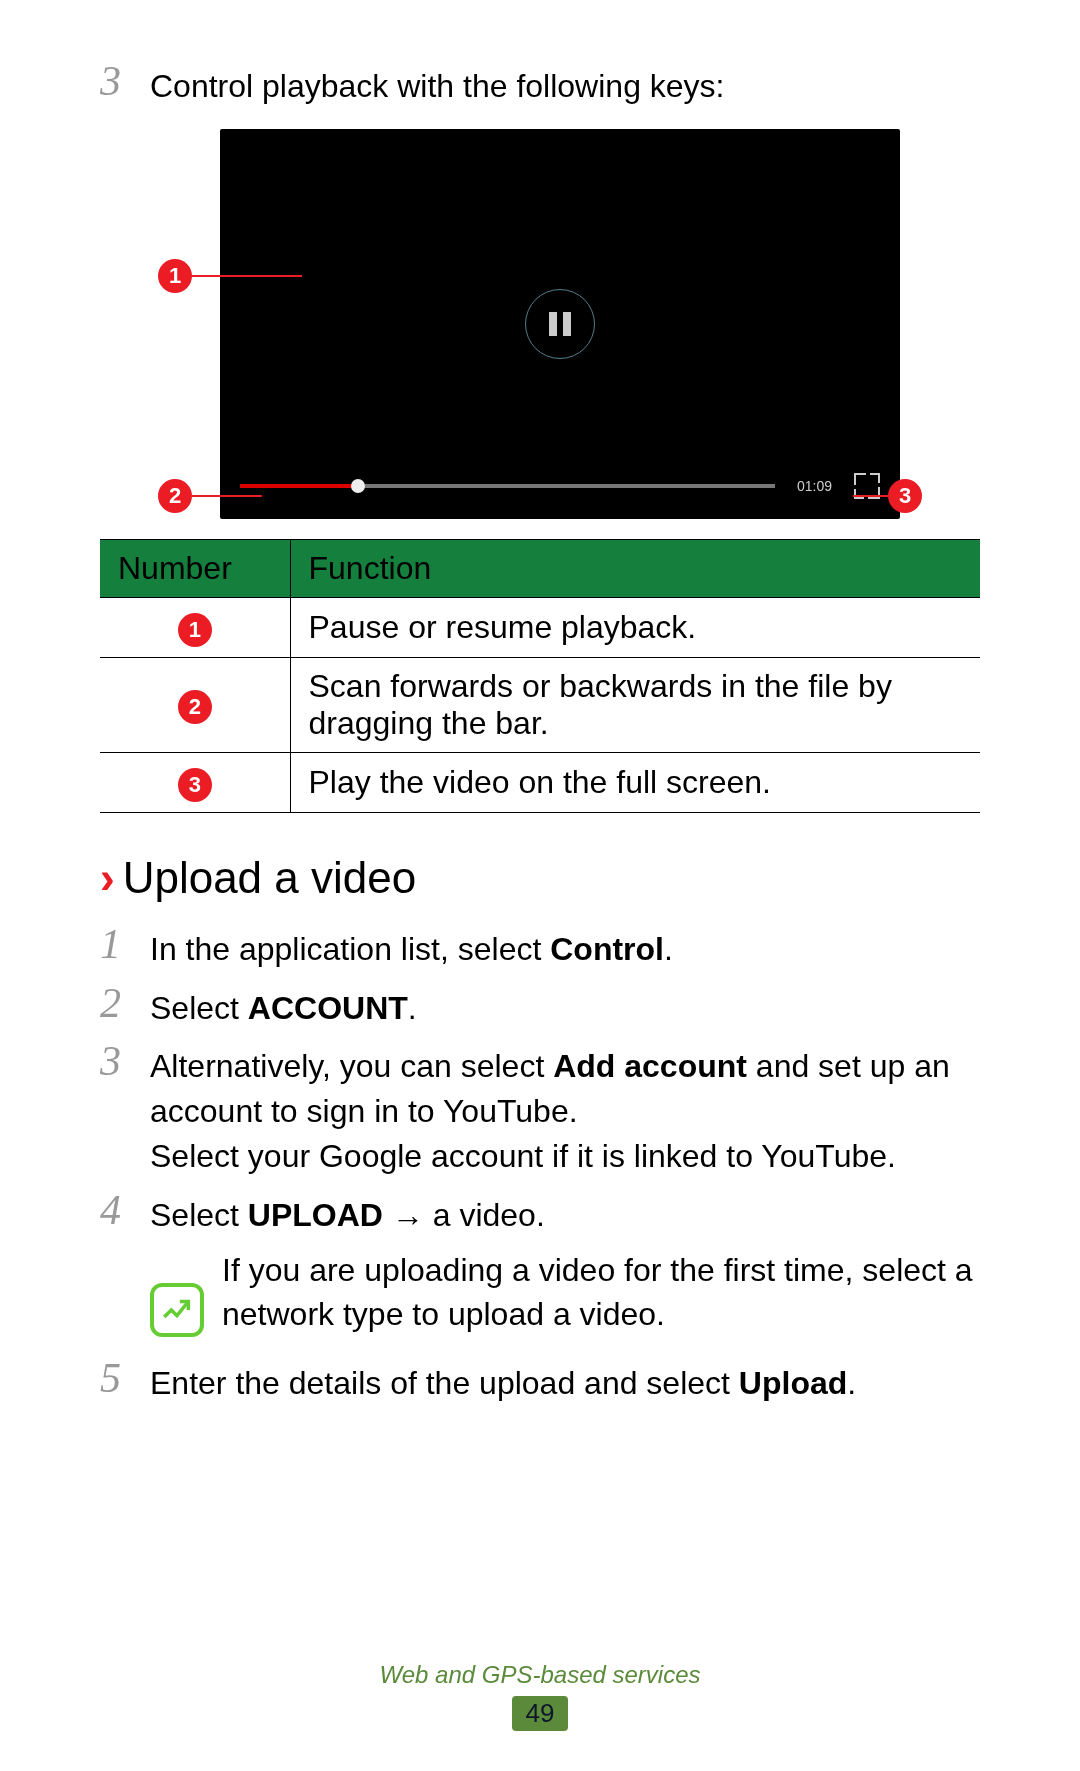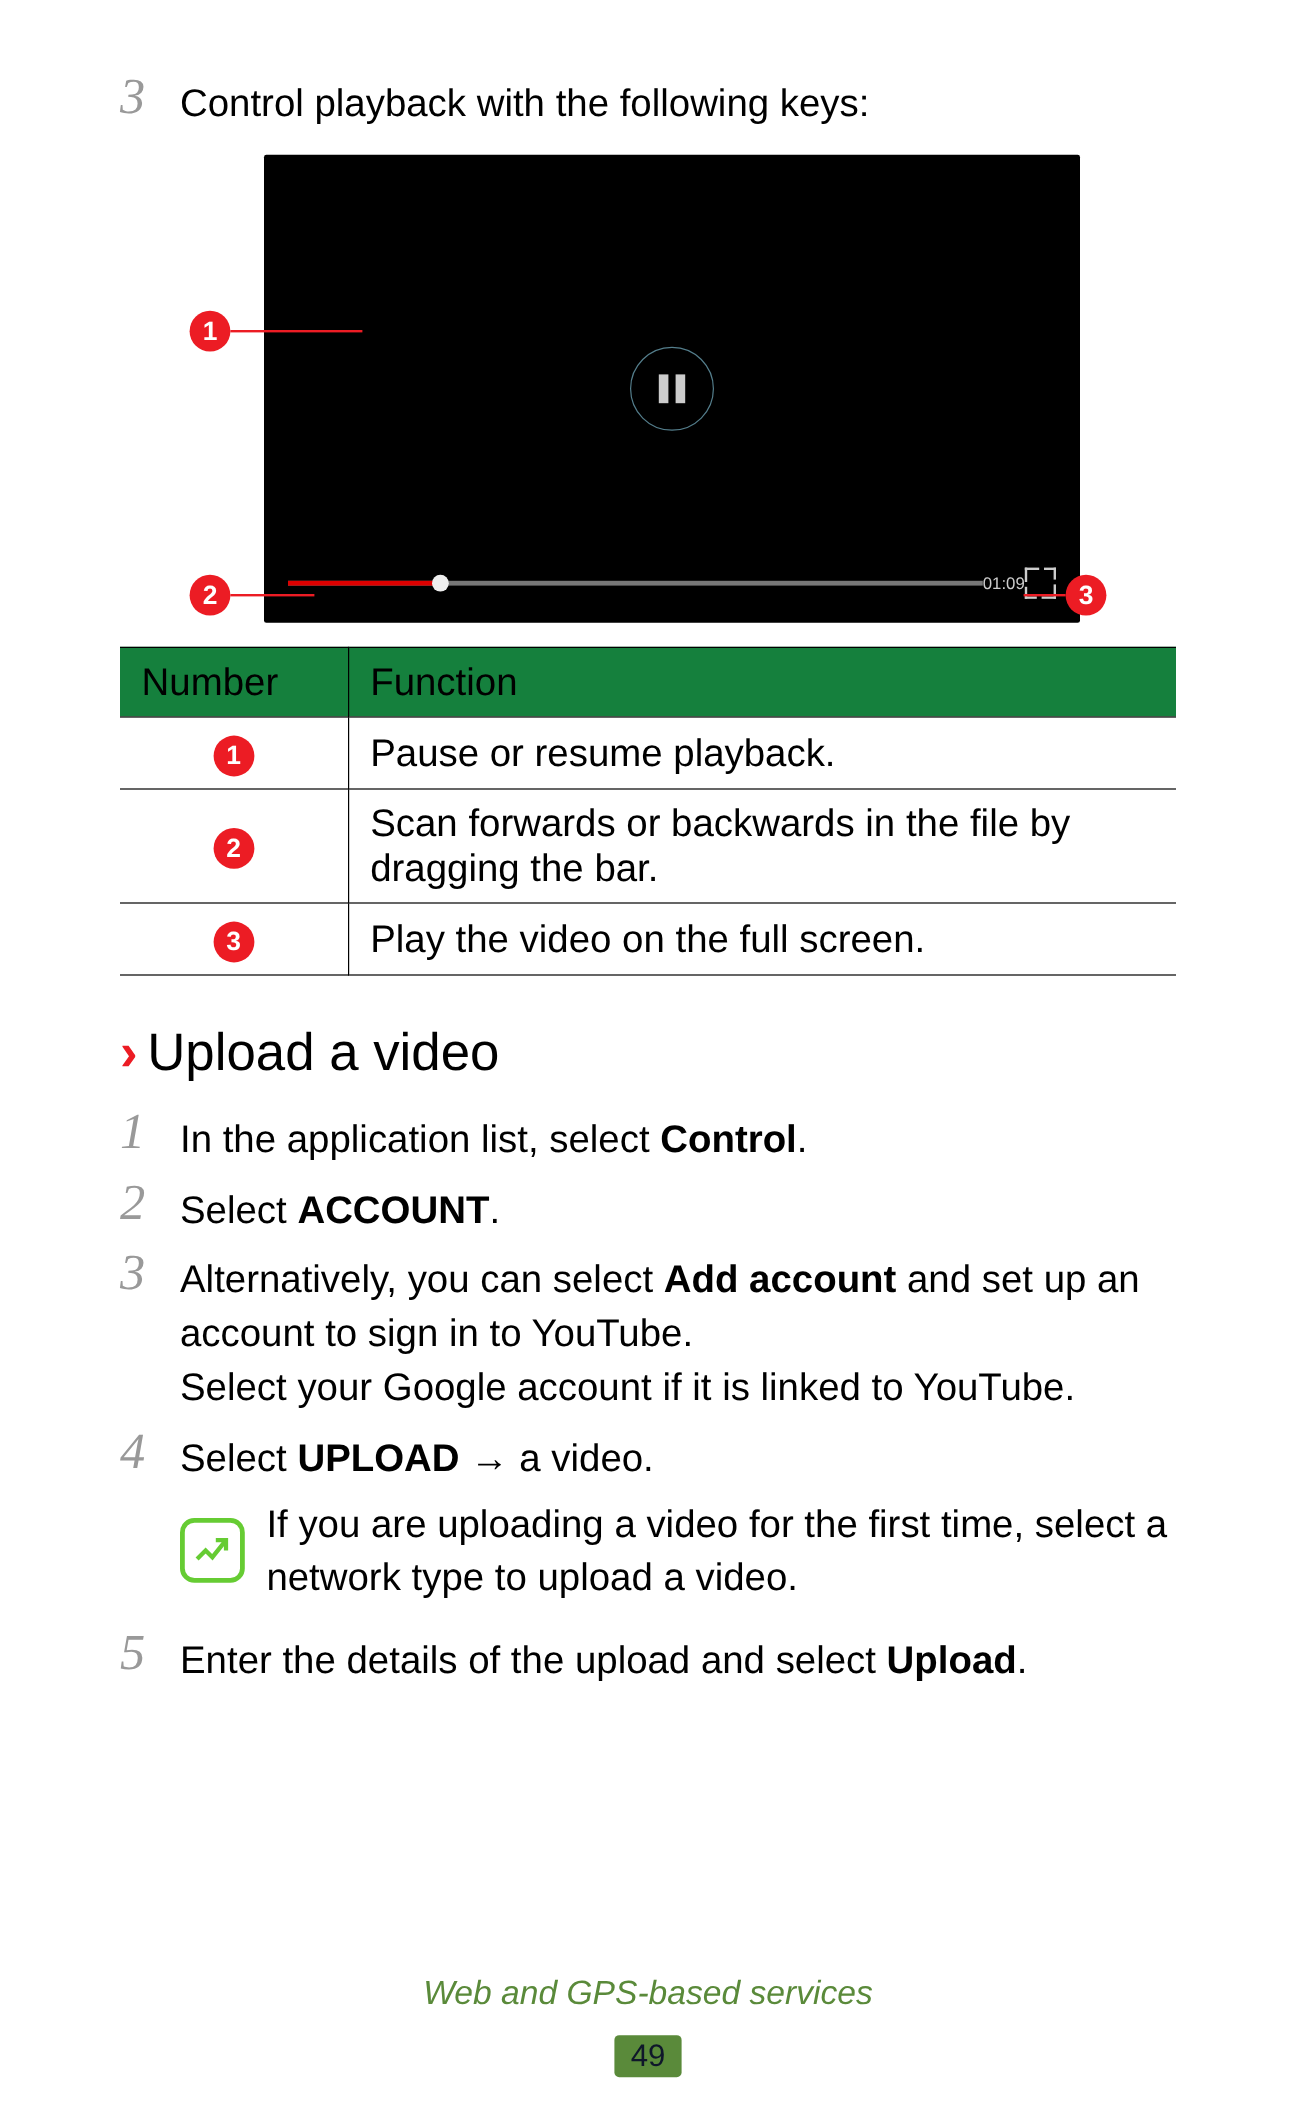--- a/index.html
+++ b/index.html
@@ -37,21 +37,21 @@
     position: absolute; top: 50%; left: 50%;
     width: 70px; height: 70px; margin-left: -35px; margin-top: -35px;
     border: 1px solid rgba(120,180,200,0.7);
     border-radius: 50%;
     display: flex; align-items: center; justify-content: center;
   }
   .pause-bars { display: flex; gap: 6px; }
   .pause-bars span { width: 8px; height: 24px; background: #ccc; }
   .seek-row {
     position: absolute; left: 20px; right: 20px; bottom: 20px;
-    display: flex; align-items: center; gap: 0; margin-top: 16px;
+    display: flex; align-items: center; gap: 22px; margin-top: 16px;
   }
   .seek-bar {
     flex: 1; height: 4px; background: #777; position: relative;
   }
   .seek-fill { position: absolute; left: 0; top: 0; height: 4px; width: 22%; background: #d00; }
   .seek-thumb { position: absolute; left: 22%; top: -5px; width: 14px; height: 14px; border-radius: 50%; background: #eee; margin-left: -7px; }
   .time-label { color: #ccc; font-size: 14px; }
   .fullscreen-icon {
     width: 26px; height: 26px; position: relative;
   }
@@ -105,34 +105,34 @@
   .num-dot {
     display: inline-flex; width: 34px; height: 34px; border-radius: 50%;
     background: #ec1c24; color: #fff; font-weight: 700; font-size: 22px;
     align-items: center; justify-content: center;
   }
 
   .section-head { display: flex; align-items: baseline; gap: 8px; margin: 30px 0 20px 0; }
   .chev { color: #ec1c24; font-size: 44px; font-weight: 700; }
   .section-head h2 { font-size: 44px; font-weight: 400; }
 
-  .note-row { display: flex; align-items: center; gap: 18px; margin: 10px 0 20px 50px; }
+  .note-row { display: flex; align-items: flex-end; gap: 18px; margin: 10px 0 20px 50px; }
   .note-icon {
     width: 54px; height: 54px; border: 4px solid #6c3; border-radius: 12px;
     display: flex; align-items: center; justify-content: center;
     flex-shrink: 0;
     font-size: 34px; color: #6c3; font-weight: 700;
   }
   .note-text { font-size: 32px; line-height: 1.4; }
 
   .footer {
     position: absolute; bottom: 40px; left: 0; right: 0;
     text-align: center;
   }
-  .footer-text { font-style: italic; color: #5a8a3a; font-size: 28px; margin-bottom: 19px; }
+  .footer-text { font-style: italic; color: #5a8a3a; font-size: 24px; margin-bottom: 7px; }
   .footer-badge {
     display: inline-block; background: #5a8a3a; color: #0f172a;
     padding: 2px 14px; border-radius: 4px; font-size: 26px;
   }
 </style>
 </head>
 <body>
 
 <div class="step">
   <div class="step-num">3</div>

